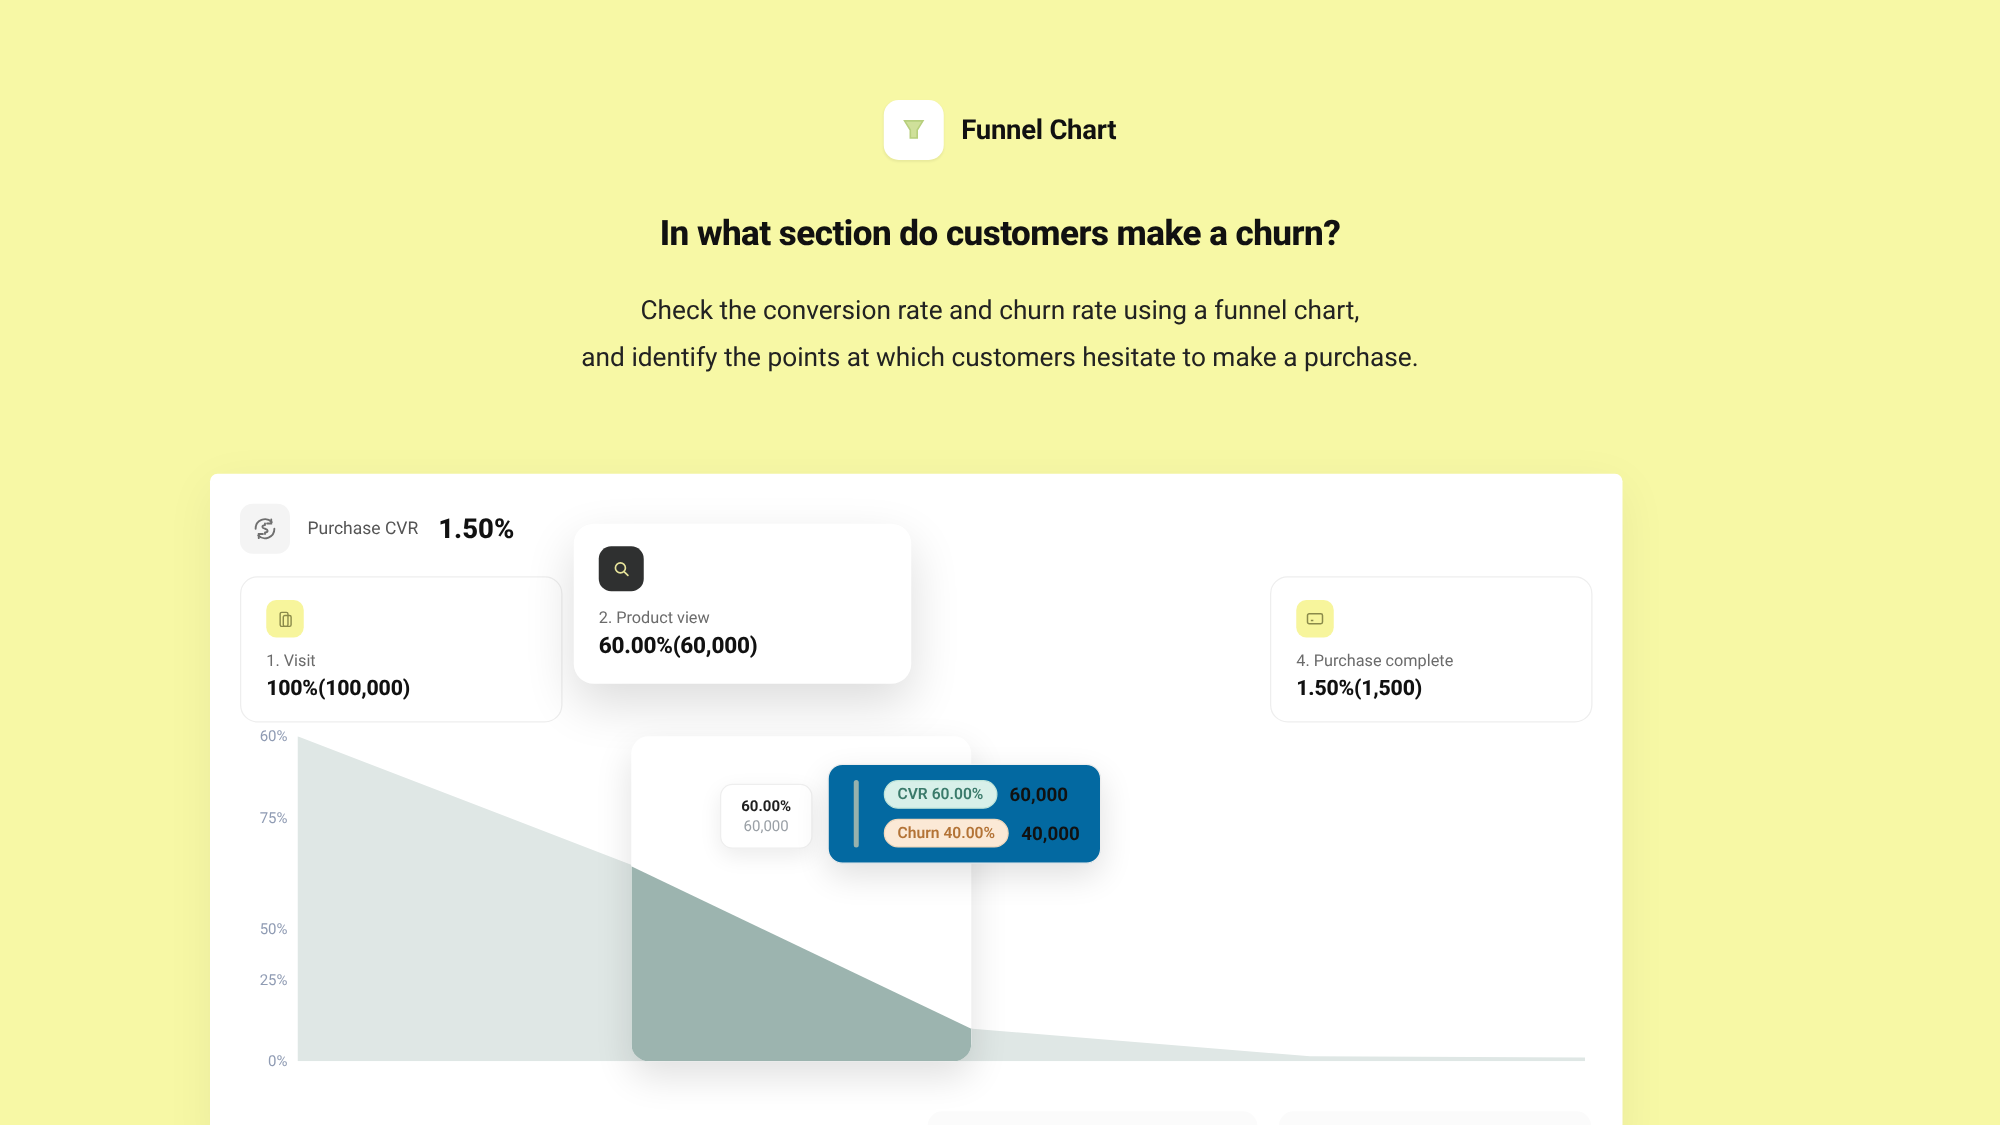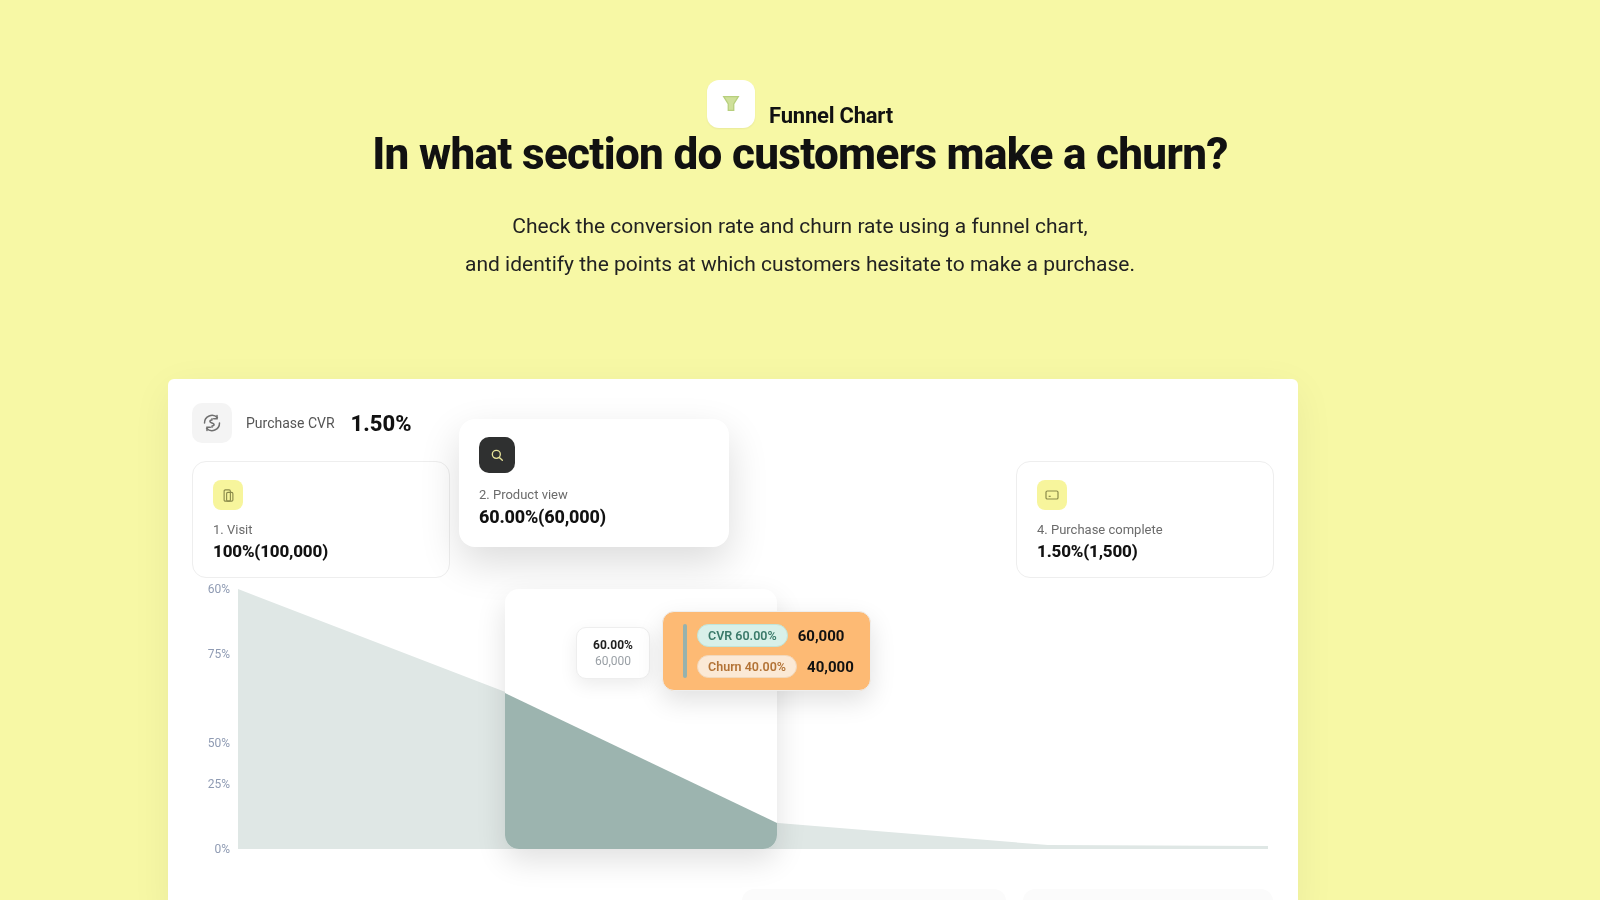--- a/index.html
+++ b/index.html
@@ -6,31 +6,32 @@
   html, body { width: 1600px; height: 900px; overflow: hidden; }
   body {
     background: #f7f8a5;
     font-family: -apple-system, BlinkMacSystemFont, "Segoe UI", Roboto, Helvetica, Arial, sans-serif;
     color: #111;
   }
 
   
   .hero { text-align: center; padding-top: 80px; }
   .badge {
-    display: inline-flex; align-items: flex-end; justify-content: center;
+    display: inline-flex; align-items: center; justify-content: center;
     gap: 14px;
   }
   .badge-box {
     width: 48px; height: 48px; background:#fff; border-radius: 12px;
     display:flex; align-items:center; justify-content:center;
     box-shadow: 0 1px 2px rgba(0,0,0,.06);
   }
   .badge-title { font-size: 22px; font-weight: 700; letter-spacing: -0.01em; }
   .headline {
-    font-size: 44px; font-weight: 800; letter-spacing: -0.015em;
+    margin-top: 42px;
+    font-size: 28px; font-weight: 800; letter-spacing: -0.015em;
   }
   .subcopy {
     margin-top: 28px;
     font-size: 21px; line-height: 1.8; color:#222; font-weight: 400;
   }
 
   
   .panel {
     position: absolute; left: 168px; top: 379px;
     width: 1130px; height: 540px; 
@@ -106,24 +107,24 @@
     position:absolute; left:408px; top:248px;
     background:#fff; border:1px solid #eee; border-radius:10px;
     padding:10px 16px; box-shadow: 0 6px 18px rgba(0,0,0,.08);
     text-align:center; font-size:12px; z-index:5;
   }
   .pop-simple .pct  { font-weight:700; color:#1f1f1f; }
   .pop-simple .cnt  { color:#9aa0a6; margin-top:2px; }
 
   .pop-detail {
     position:absolute; left:494px; top:232px;
-    background:#fdba74; border:1px solid #eee; border-radius:12px;
+    background:#0369a1; border:1px solid #eee; border-radius:12px;
     padding:12px 16px 12px 20px; box-shadow: 0 10px 26px rgba(0,0,0,.12);
     font-size:15px; z-index:5;
-    display:flex; gap:10px; align-items:stretch;
+    display:flex; gap:20px; align-items:stretch;
   }
   .pop-detail .bar  { width:4px; background:#97b2ad; border-radius:3px; }
   .pop-detail .rows { display:flex; flex-direction:column; gap:8px; }
   .pop-detail .row  { display:flex; align-items:center; gap:10px; }
   .pill {
     font-size:12.5px; padding:3px 10px; border-radius:999px; font-weight:600;
   }
   .pill-cvr   { background:#d8f0e9; color:#3a7a6a; border:1px solid #bfe5da; }
   .pill-churn { background:#fbe9d6; color:#b37336; border:1px solid #f1d8bc; }
   .pop-detail .num { font-weight:700; }

